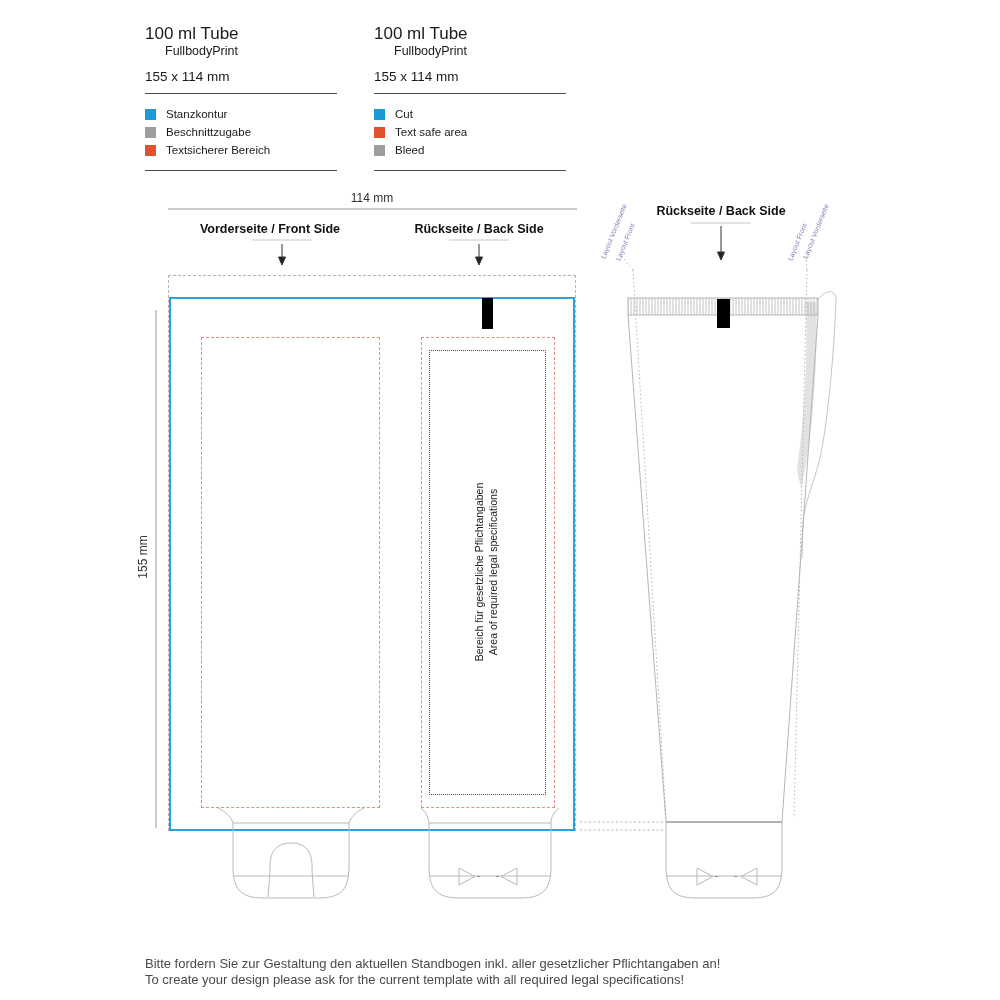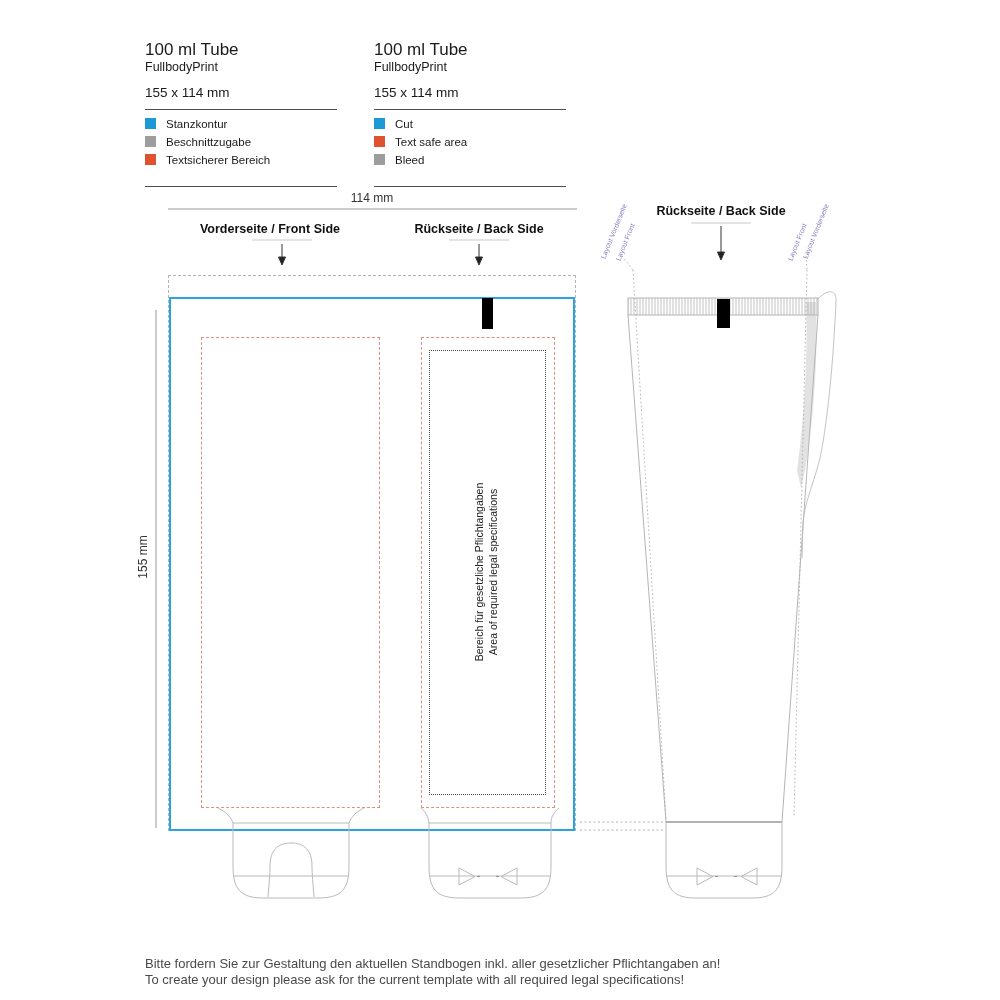--- a/index.html
+++ b/index.html
@@ -1,26 +1,26 @@
 <!DOCTYPE html>
 <html><head>
 <meta charset="utf-8">
 <style>
   html,body{margin:0;padding:0;background:#fff;}
   .page{position:relative;width:1000px;height:1000px;background:#fff;overflow:hidden;
         font-family:"Liberation Sans", sans-serif;color:#1a1a1a;}
 
   
-  .legend{position:absolute;top:40px;width:225px;}
+  .legend{position:absolute;top:24px;width:225px;}
   .legend-title{font-size:17px;line-height:20px;color:#1a1a1a;}
-  .legend-subtitle{font-size:12.5px;line-height:15px;color:#1a1a1a;}
+  .legend-subtitle{font-size:12.5px;line-height:15px;color:#1a1a1a;margin-left:20px;}
   .legend-size{margin-top:10px;font-size:13.5px;line-height:16px;}
   .legend-rule{width:192px;border-top:1px solid #4d4d4d;margin-top:8px;}
   .legend-items{padding:8px 0 6px 0;}
-  .legend-item{display:flex;align-items:flex-start;height:18px;}
+  .legend-item{display:flex;align-items:flex-end;height:18px;}
   .chip{width:11px;height:11px;margin-right:10px;flex:0 0 auto;}
   .legend-label{font-size:11.5px;color:#1a1a1a;}
 
   
   .dim-label{position:absolute;font-size:12px;color:#333;text-align:center;}
   .dim-label.vert{transform:rotate(-90deg);}
 
   
   .side-label{position:absolute;width:220px;text-align:center;
               font-size:12.5px;font-weight:bold;color:#111;}

